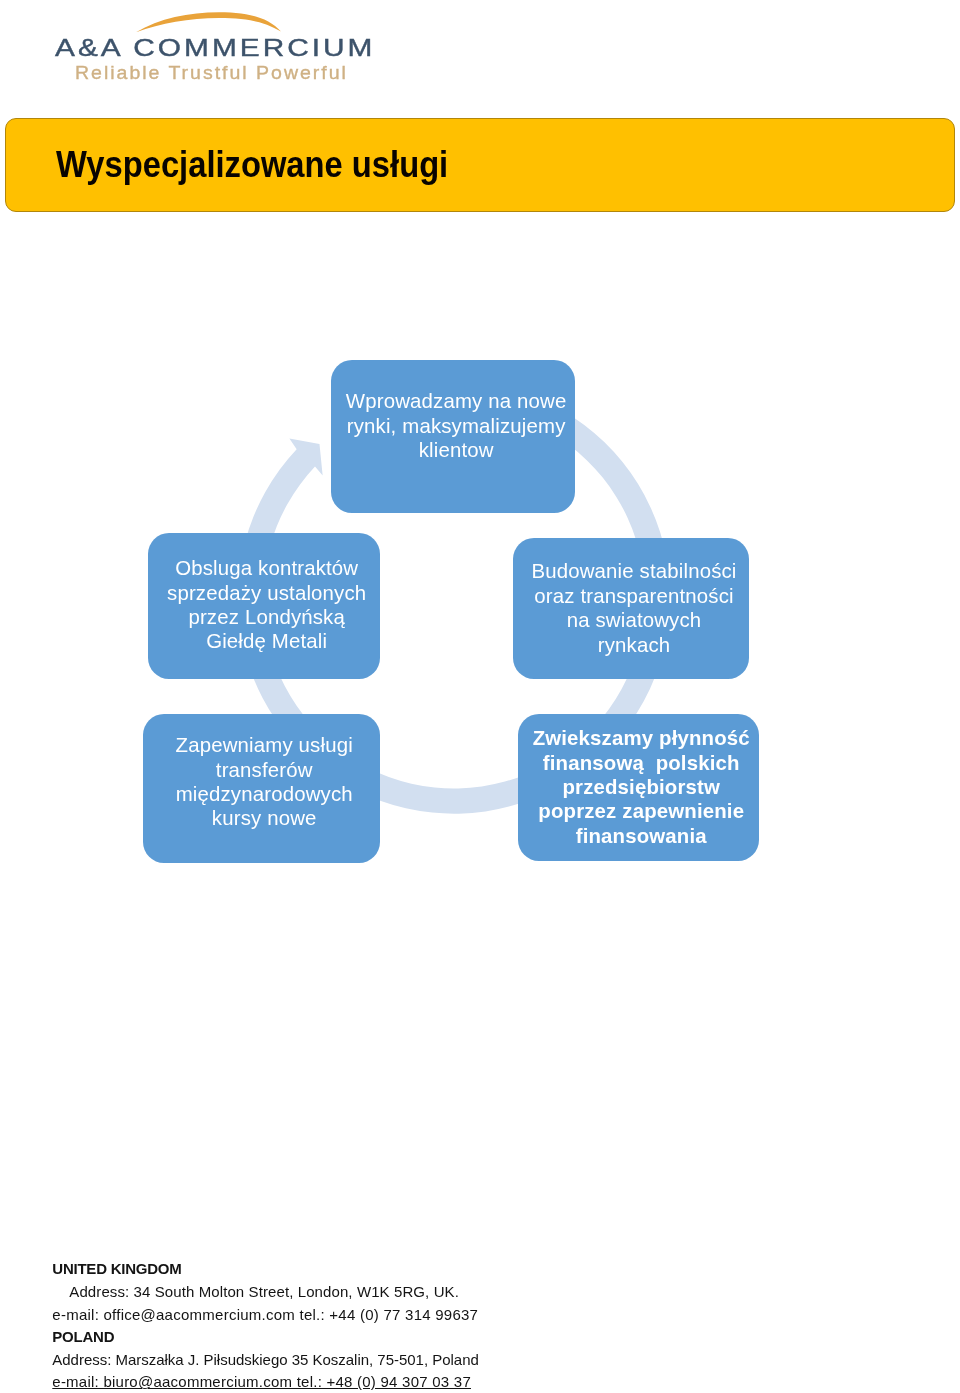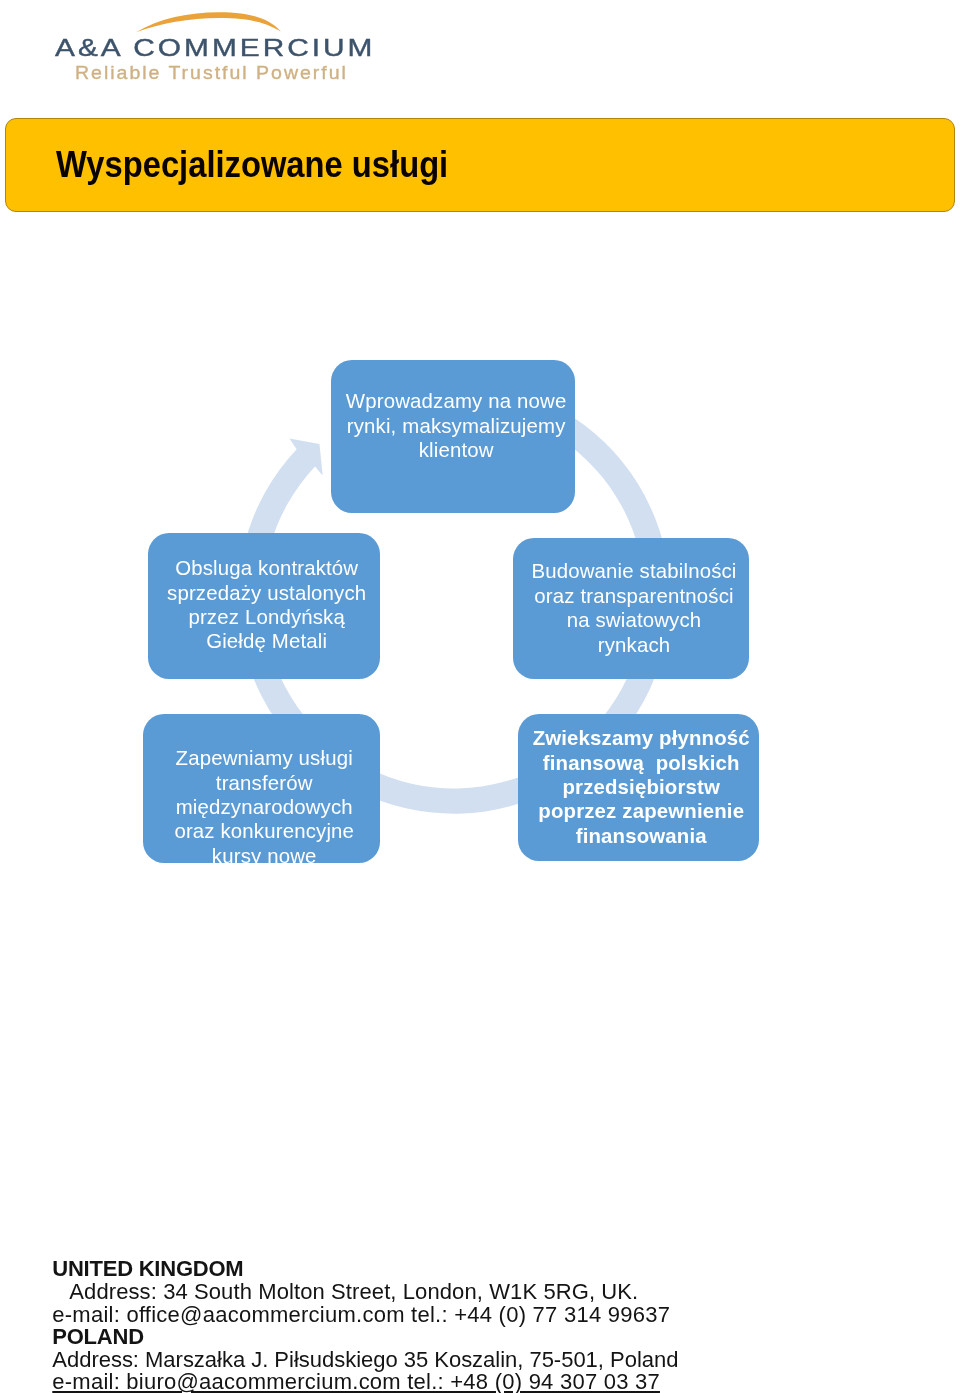--- a/index.html
+++ b/index.html
@@ -36,25 +36,25 @@
   .cyc i{display:block;font-style:normal;white-space:pre;margin-left:6px;}
 
   #n-top{left:330.9px; top:360.1px; width:244.5px; height:153.3px;}
   #n-lu {left:147.6px; top:532.8px; width:232.2px; height:146.6px;text-align:center;}
   #n-ru {left:513.0px; top:538.3px; width:236.0px; height:141.0px;}
   #n-ll {left:142.7px; top:714.2px; width:237.1px; height:149.1px;}
   #n-rl {left:517.5px; top:714.0px; width:241.5px; height:146.6px;font-weight:bold;}
   #n-top span{top:29.1px;}
   #n-lu  span{top:23.3px;}
   #n-ru  span{top:21.2px;}
-  #n-ll  span{top:32px;}
+  #n-ll  span{top:19px;}
   #n-rl  span{top:12.1px;}
 
   
-  #footer{position:absolute;left:52.3px;top:1258.3px;font-size:22px;line-height:22.64px;
+  #footer{position:absolute;left:52.3px;top:1258.3px;font-size:15px;line-height:22.64px;
           color:#141414;white-space:nowrap;}
   #footer div{height:22.64px;}
   .bold{font-weight:bold;letter-spacing:-0.23px;}
   #footer .ls1{letter-spacing:0.10px;margin-left:17px;}
   #footer .ls2{letter-spacing:0.25px;}
   #footer .ls3{letter-spacing:-0.02px;}
   #footer .ls4{letter-spacing:0.24px;text-decoration:underline;}
 </style>
 </head>
 <body>
@@ -99,21 +99,20 @@
       <i>oraz transparentności</i>
       <i>na swiatowych</i>
       <i>rynkach</i>
     </span>
       </div>
     <div class="cyc" id="n-ll">
         <span>
       <i>Zapewniamy usługi</i>
       <i>transferów</i>
       <i>międzynarodowych</i>
-      <i>oraz konkurencyjne</i>
       <i>kursy nowe</i>
     </span>
       </div>
     <div class="cyc" id="n-rl">
         <span>
       <i>Zwiekszamy płynność</i>
       <i>finansową  polskich</i>
       <i>przedsiębiorstw</i>
       <i>poprzez zapewnienie</i>
       <i>finansowania</i>

